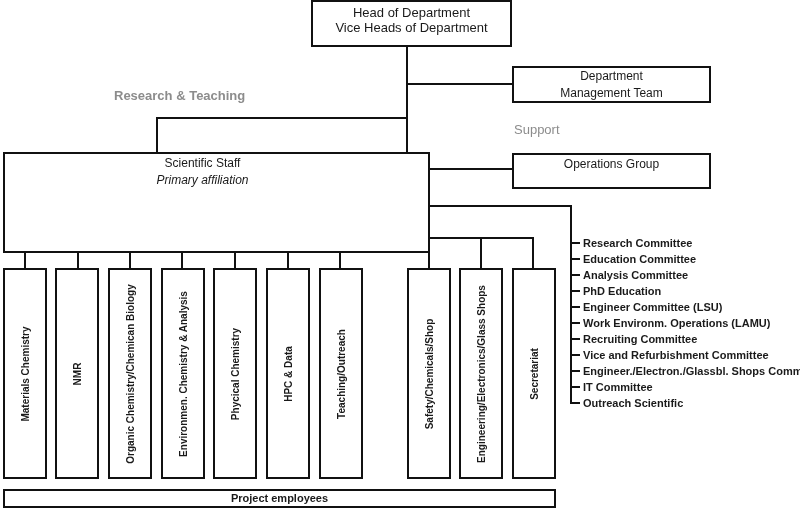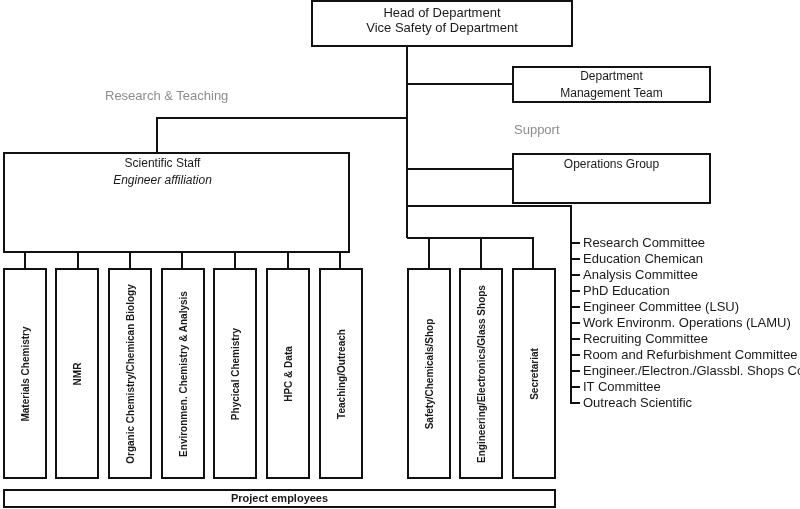--- a/index.html
+++ b/index.html
@@ -9,21 +9,21 @@
   .hl { position:absolute; height:2px; background:#111; }
   .vl { position:absolute; width:2px; background:#111; }
   .ctext { position:absolute; left:0; right:0; text-align:center; font-size:13px; line-height:15px; white-space:nowrap; }
   .gray-label { position:absolute; color:#8c8c8c; font-size:13px; line-height:15px; white-space:nowrap; }
   .unit { position:absolute; top:268px; width:44px; height:211px; border:2px solid #111; box-sizing:border-box; background:#fff; }
   .unit .vtext { position:absolute; left:50%; top:50%; transform:translate(-50%,-50%) rotate(-90deg);
                  font-size:10px; font-weight:bold; white-space:nowrap; color:#1a1a1a; }
   .committees { position:absolute; left:570px; top:205px; }
   .committee { position:absolute; left:0; height:16px; }
   .committee .tick { position:absolute; left:0; top:7px; width:10px; height:2px; background:#111; }
-  .committee .ctitle { position:absolute; left:13px; top:0; font-size:13px; line-height:16px; white-space:nowrap; color:#1a1a1a; }
+  .committee .ctitle { position:absolute; left:13px; top:0; font-size:11px; line-height:16px; white-space:nowrap; color:#1a1a1a;font-weight:bold; }
   .proj { position:absolute; left:3px; top:489px; width:553px; height:19px; border:2px solid #111; box-sizing:border-box;
           text-align:center; font-size:11px; font-weight:bold; line-height:15px; }
 </style>
 </head>
 <body>
 
 <div class="vl" style="left:406px; top:46px; height:192px;"></div>
 <div class="hl" style="left:407px; top:83px; width:106px;"></div>
 <div class="hl" style="left:156px; top:117px; width:252px;"></div>
 <div class="vl" style="left:156px; top:117px; height:37px;"></div>
@@ -37,39 +37,39 @@
 <div class="vl" style="left:129px; top:251px; height:18px;"></div>
 <div class="vl" style="left:181px; top:251px; height:18px;"></div>
 <div class="vl" style="left:234px; top:251px; height:18px;"></div>
 <div class="vl" style="left:287px; top:251px; height:18px;"></div>
 <div class="vl" style="left:339px; top:251px; height:18px;"></div>
 
 <div class="vl" style="left:428px; top:237px; height:32px;"></div>
 <div class="vl" style="left:480px; top:237px; height:32px;"></div>
 <div class="vl" style="left:532px; top:237px; height:32px;"></div>
 
-<div class="box" style="left:311px; top:0px; width:262px; height:47px;">
+<div class="box" style="left:311px; top:0px; width:201px; height:47px;">
   <div class="ctext" style="top:3px;">Head of Department</div>
-  <div class="ctext" style="top:18px;">Vice Safety of Department</div>
+  <div class="ctext" style="top:18px;">Vice Heads of Department</div>
 </div>
 
 <div class="box" style="left:512px; top:66px; width:199px; height:37px;">
   <div class="ctext" style="top:18px; font-size:12px;">Management Team</div>
   <div class="ctext" style="top:1px; font-size:12px;">Department</div>
 </div>
 
-<div class="gray-label" style="left:105px; top:88px;">Research &amp; Teaching</div>
+<div class="gray-label" style="left:114px; top:88px;font-weight:bold;">Research &amp; Teaching</div>
 <div class="gray-label" style="left:514px; top:122px;text-align:center;">Support</div>
 
-<div class="box" style="left:3px; top:152px; width:347px; height:101px;">
+<div class="box" style="left:3px; top:152px; width:427px; height:101px;">
   <div class="ctext" style="top:2px; right:28px; font-size:12px;">Scientific Staff</div>
-  <div class="ctext" style="top:19px; right:28px; font-size:12px; font-style:italic;">Engineer affiliation</div>
+  <div class="ctext" style="top:19px; right:28px; font-size:12px; font-style:italic;">Primary affiliation</div>
 </div>
 
-<div class="box" style="left:512px; top:153px; width:199px; height:51px;">
+<div class="box" style="left:512px; top:153px; width:199px; height:36px;">
   <div class="ctext" style="top:2px; font-size:12px;">Operations Group</div>
 </div>
 
 <div class="unit" style="left:3px;">
   <span class="vtext">Materials Chemistry</span>
 </div>
 <div class="unit" style="left:55px;">
   <span class="vtext">NMR</span>
 </div>
 <div class="unit" style="left:108px;">
@@ -98,21 +98,21 @@
   <span class="vtext">Secretariat</span>
 </div>
 
 <div class="committees">
   <div class="committee" style="top:30px;">
       <span class="tick"></span>
       <span class="ctitle">Research Committee</span>
     </div>
   <div class="committee" style="top:46px;">
       <span class="tick"></span>
-      <span class="ctitle">Education Chemican</span>
+      <span class="ctitle">Education Committee</span>
     </div>
   <div class="committee" style="top:62px;">
       <span class="tick"></span>
       <span class="ctitle">Analysis Committee</span>
     </div>
   <div class="committee" style="top:78px;">
       <span class="tick"></span>
       <span class="ctitle">PhD Education</span>
     </div>
   <div class="committee" style="top:94px;">
@@ -122,21 +122,21 @@
   <div class="committee" style="top:110px;">
       <span class="tick"></span>
       <span class="ctitle">Work Environm. Operations (LAMU)</span>
     </div>
   <div class="committee" style="top:126px;">
       <span class="tick"></span>
       <span class="ctitle">Recruiting Committee</span>
     </div>
   <div class="committee" style="top:142px;">
       <span class="tick"></span>
-      <span class="ctitle">Room and Refurbishment Committee</span>
+      <span class="ctitle">Vice and Refurbishment Committee</span>
     </div>
   <div class="committee" style="top:158px;">
       <span class="tick"></span>
       <span class="ctitle">Engineer./Electron./Glassbl. Shops Committee</span>
     </div>
   <div class="committee" style="top:174px;">
       <span class="tick"></span>
       <span class="ctitle">IT Committee</span>
     </div>
   <div class="committee" style="top:190px;">

